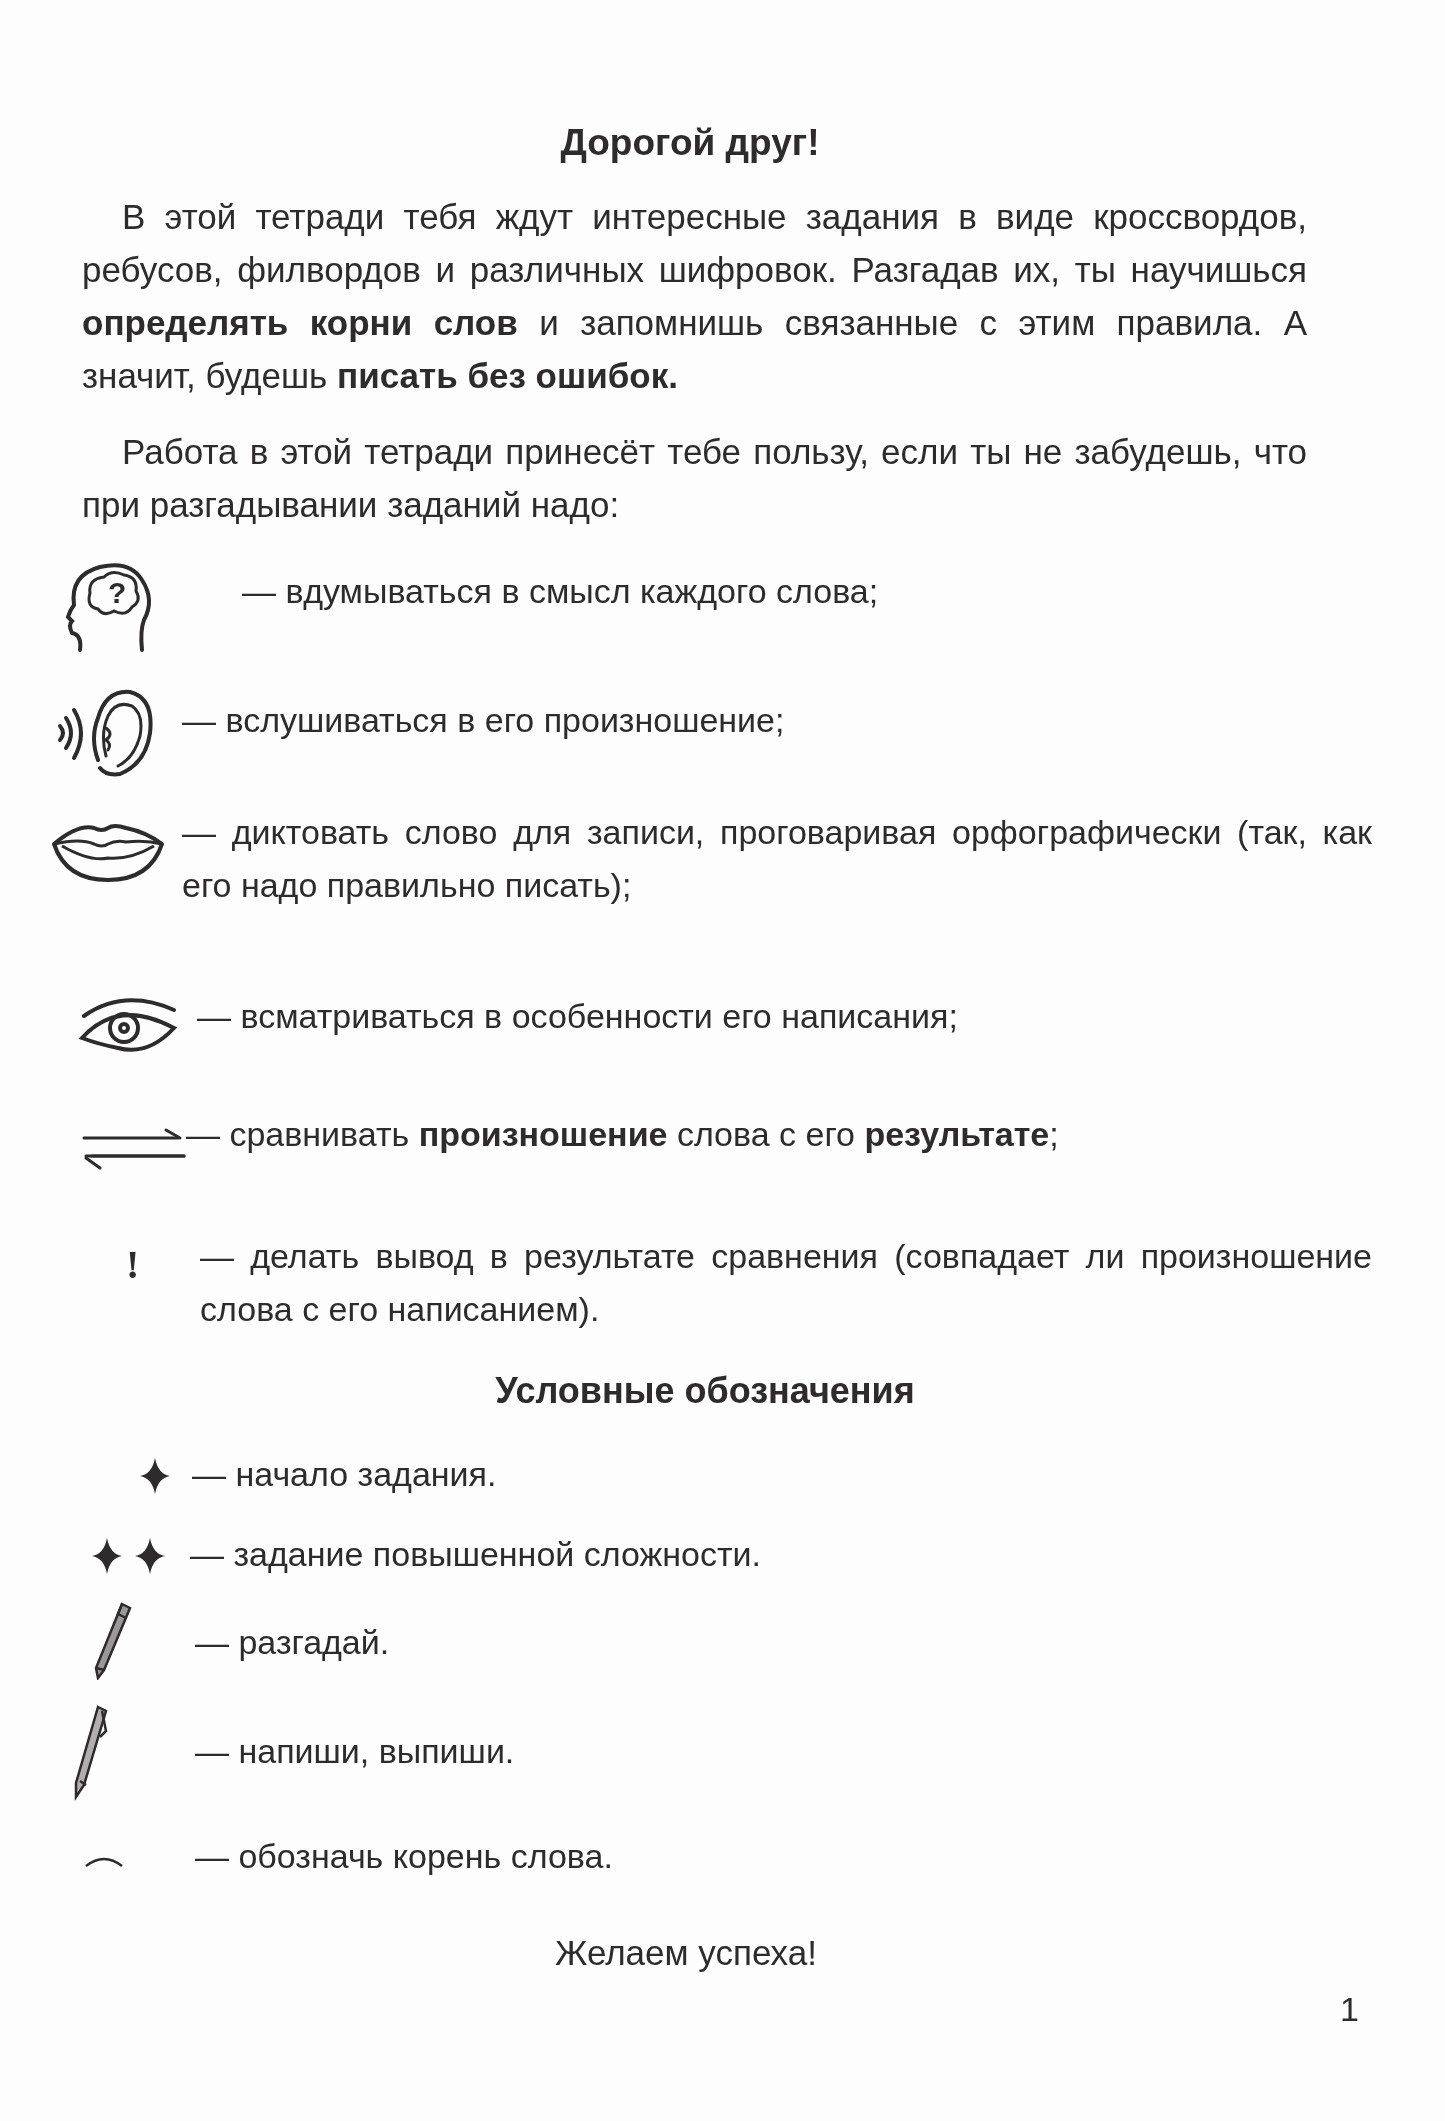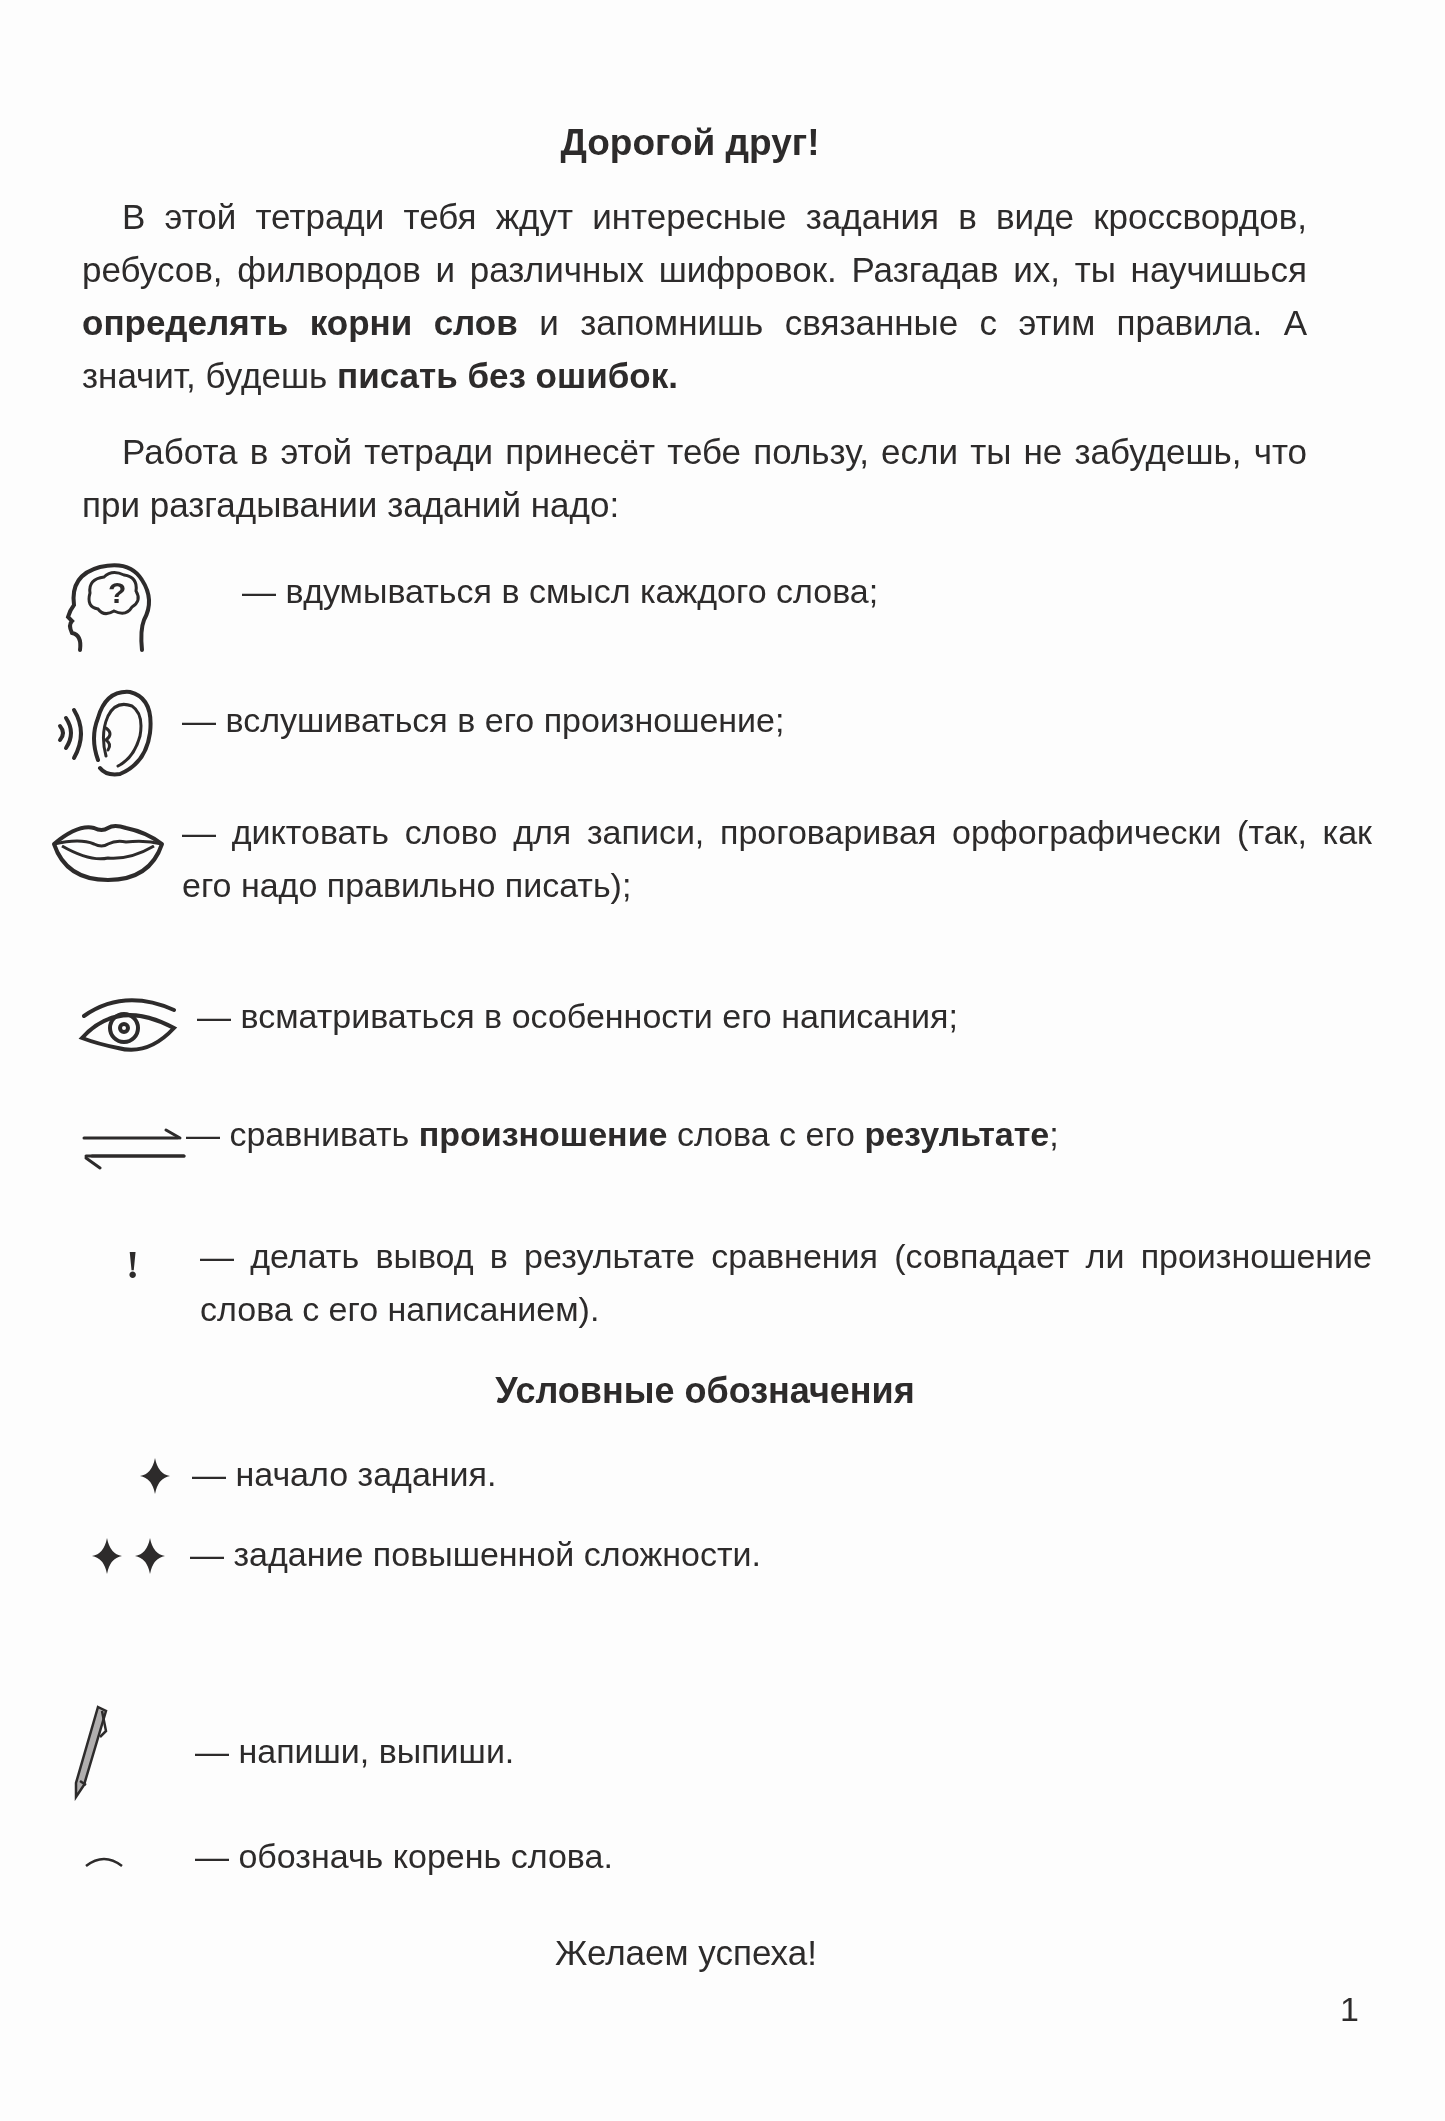--- a/index.html
+++ b/index.html
@@ -114,20 +114,30 @@
   <div class="abs row legend" style="top:1528px;height:60px;">
     <div class="icon" style="left:30px;top:8px;">
       <svg width="80" height="40" viewBox="0 0 80 40">
           <path d="M17 2 Q20 18 32 20 Q20 22 17 38 Q14 22 2 20 Q14 18 17 2 Z" fill="#2d2b2b"></path>
           <path d="M60 2 Q63 18 75 20 Q63 22 60 38 Q57 22 45 20 Q57 18 60 2 Z" fill="#2d2b2b"></path>
         </svg>
     </div>
     <span class="txt" style="left:130px;top:0;">— задание повышенной сложности.</span>
   </div>
 
+  <div class="abs row legend" style="top:1600px;height:90px;">
+    <div class="icon" style="left:32px;top:0;">
+      <svg width="40" height="80" viewBox="0 0 40 80" fill="none" stroke="#2d2b2b" stroke-width="2.5">
+        <path d="M30 4 L38 8 L12 70 L6 78 L4 68 Z" fill="#9a9898"></path>
+        <path d="M4 68 L12 70"></path>
+          <path d="M30 4 L26 14 L34 18"></path>
+      </svg>
+    </div>
+    <span class="txt" style="left:135px;top:16px;">— разгадай.</span>
+  </div>
 
   <div class="abs row legend" style="top:1705px;height:100px;">
     <div class="icon" style="left:12px;top:0;">
       <svg width="40" height="96" viewBox="0 0 40 96" fill="none" stroke="#2d2b2b" stroke-width="2.5">
         <path d="M26 2 L34 6 L12 80 L4 92 L4 78 Z" fill="#b0aeae"></path>
         <path d="M30 6 L34 26 L28 32"></path>
           <path d="M8 76 L14 80"></path>
       </svg>
     </div>
     <span class="txt" style="left:135px;top:20px;">— напиши, выпиши.</span>

